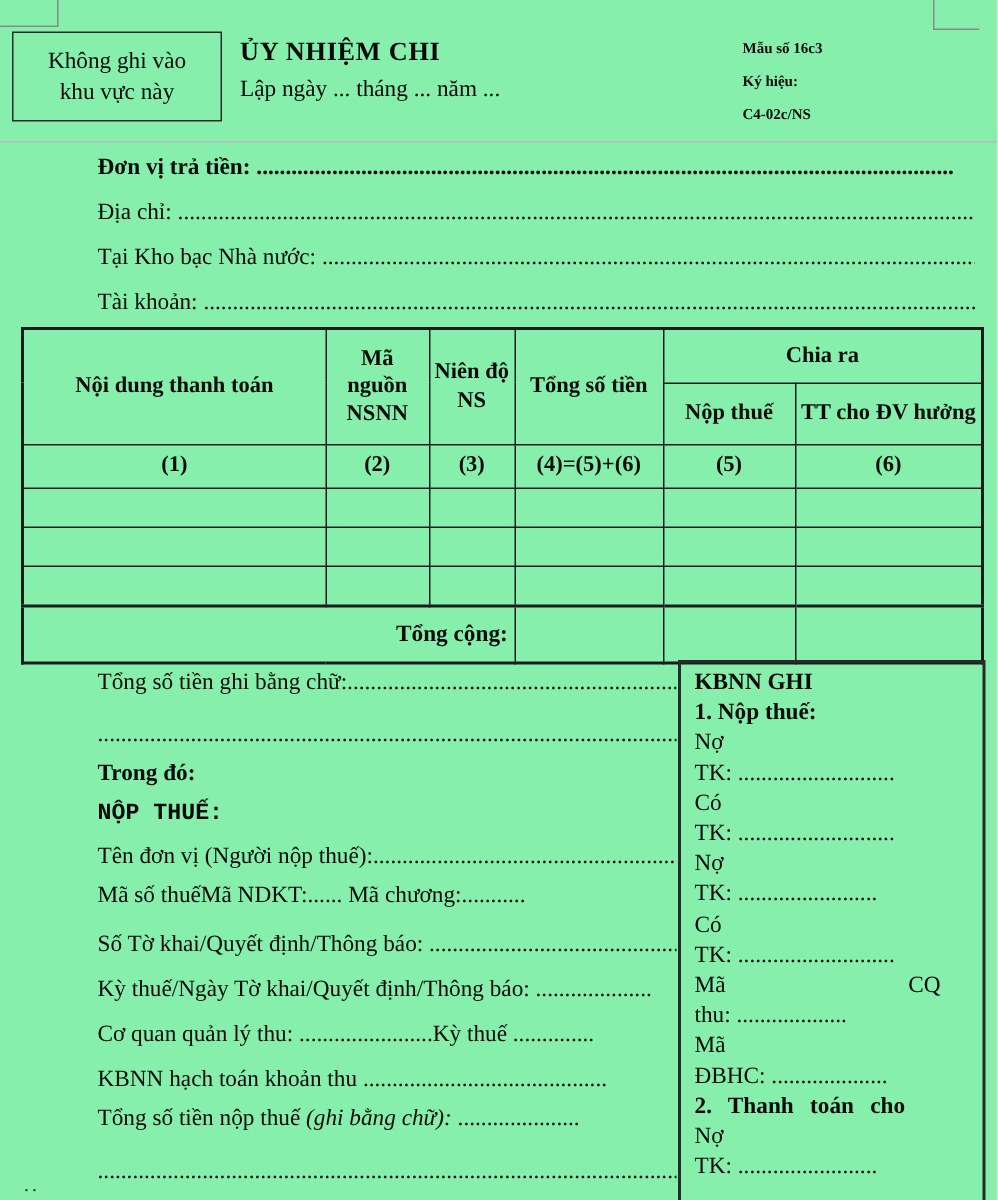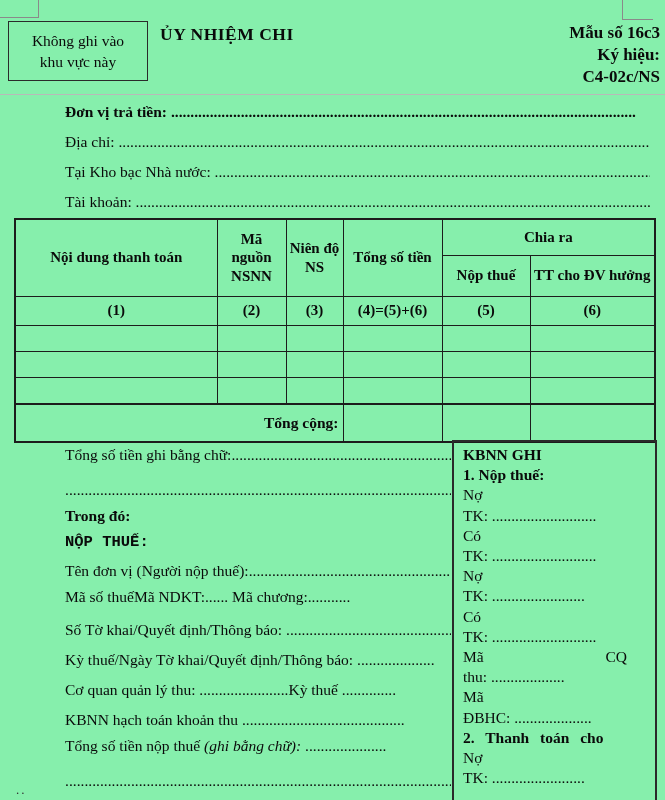--- a/index.html
+++ b/index.html
@@ -13,22 +13,22 @@
   .mark{position:absolute;background:transparent;}
   .mark-v{border-left:1.5px solid #8a8a8a;width:0;}
   .mark-h{border-top:1.5px solid #8a8a8a;height:0;}
   
   #nowrite-box{left:8px;top:21px;width:138px;height:58px;border:1.6px solid #2a2a2a;
     display:flex;flex-direction:column;align-items:center;justify-content:center;
     font-size:15.5px;line-height:21px;text-align:center;}
   #title-block{left:160px;top:24px;width:310px;text-align:left;}
   #form-title{font-size:17.5px;font-weight:bold;letter-spacing:.5px;}
   #form-date{font-size:15.5px;margin-top:6px;}
-  #form-meta{left:495px;top:22px;width:165px;text-align:right;font-weight:bold;
-    font-size:17px;line-height:22px;}
+  #form-meta{left:495px;top:22px;width:165px;text-align:left;font-weight:bold;
+    font-size:10px;line-height:22px;}
   #header-divider{left:0;top:94px;width:665px;border-top:1px solid #b9b9b9;height:0;}
   
   .payer-line{left:65px;width:585px;font-size:15.5px;line-height:22px;}
   
   #pay-table{position:absolute;left:14px;top:218px;width:640px;border-collapse:collapse;
     table-layout:fixed;}
   #pay-table th,#pay-table td{border:1.5px solid #1c1c1c;padding:1px 3px;
     font-size:15px;text-align:center;vertical-align:middle;line-height:1.25;}
   #pay-table{border:2px solid #1c1c1c;}
   #pay-table th{font-weight:bold;}
@@ -56,20 +56,21 @@
   <div class="mark mark-v" style="left:622px;top:0;height:20px;"></div>
   <div class="mark mark-h" style="left:622px;top:19px;width:31px;"></div>
 
   <div id="nowrite-box" class="abs">
     <span>Không ghi vào</span>
     <span>khu vực này</span>
   </div>
 
   <div id="title-block" class="abs">
     <div id="form-title">ỦY NHIỆM CHI</div>
+    <div id="form-date">Lập ngày ... tháng ... năm ...</div>
   </div>
 
   <div id="form-meta" class="abs">
     <div>Mẫu số 16c3</div>
     <div>Ký hiệu:</div>
     <div>C4-02c/NS</div>
   </div>
 
   <div id="header-divider" class="abs"></div>
 

